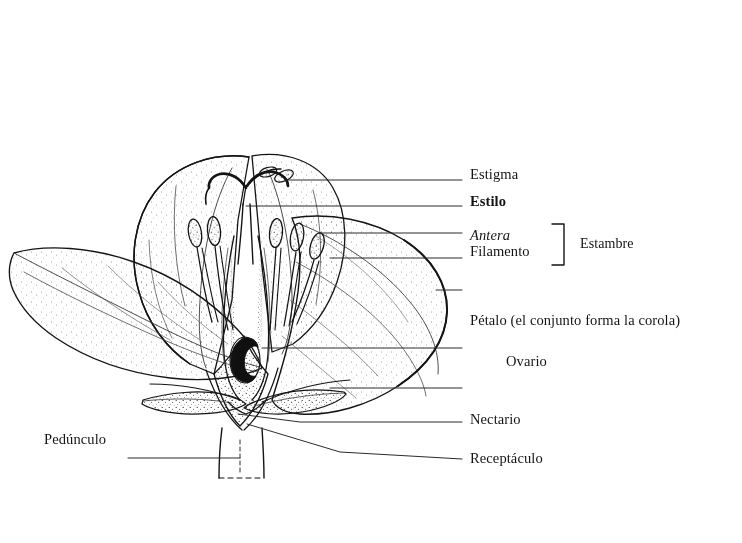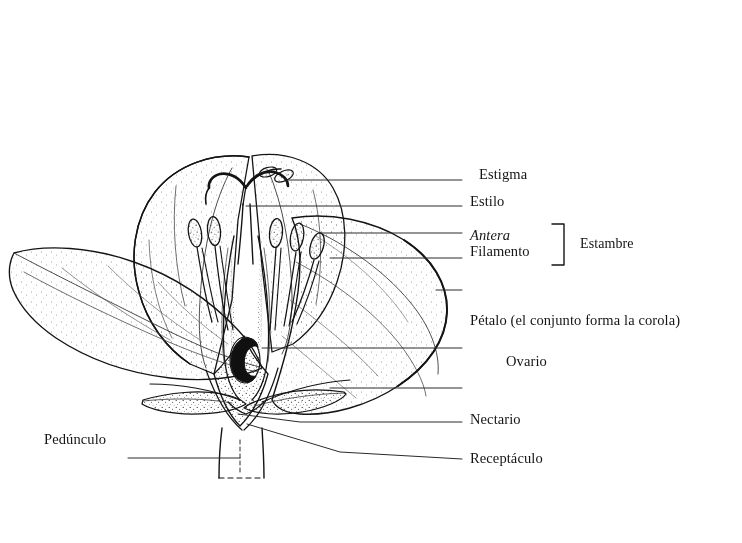--- a/index.html
+++ b/index.html
@@ -29,22 +29,22 @@
     font-family: "Liberation Serif", "DejaVu Serif", serif;
     font-size: 14.5px;
     line-height: 1;
     color: #141414;
     white-space: nowrap;
     letter-spacing: 0.1px;
   }
   .label-sm {
     font-size: 14px;
   }
-  .lbl-estigma    { left: 470px; top: 167px; margin-left: 9px; }
-  .lbl-estilo     { left: 470px; top: 194px; }
+  .lbl-estigma    { left: 470px; top: 167px; }
+  .lbl-estilo     { left: 470px; top: 194px; font-weight: bold; }
   .lbl-antera     { left: 470px; top: 228px; font-style: italic; }
   .lbl-filamento  { left: 470px; top: 244px; }
   .lbl-estambre   { left: 580px; top: 237px; }
   .lbl-petalo     { left: 470px; top: 280px; margin-top: 33px; }
   .lbl-ovario     { left: 470px; top: 354px; margin-left: 36px; }
   .lbl-sepalo     { left: 470px; top: 374px; }
   .lbl-nectario   { left: 470px; top: 412px; }
   .lbl-receptaculo{ left: 470px; top: 451px; text-align: right; }
   .lbl-pedunculo  { left: 44px;  top: 432px; }
 </style>

